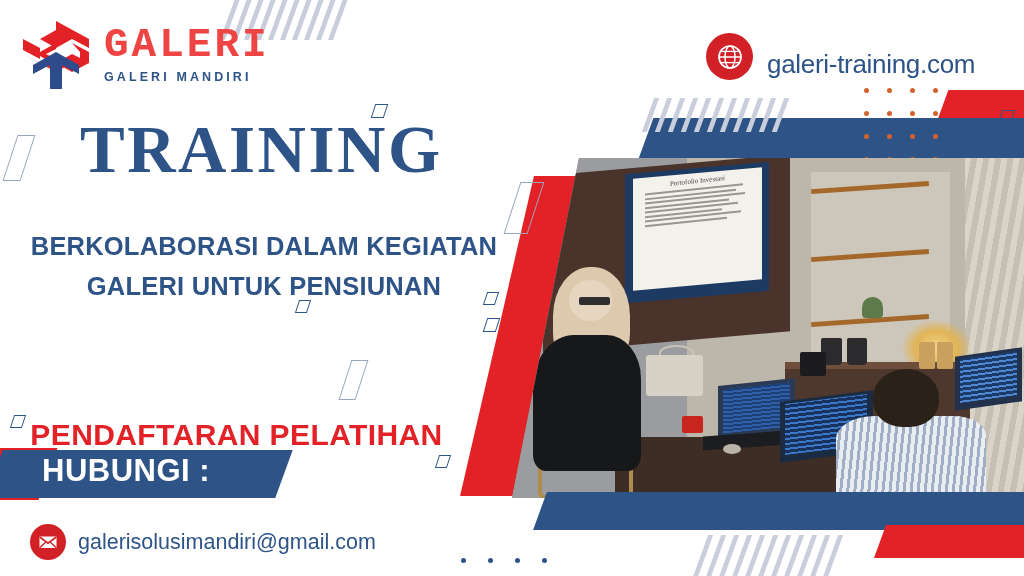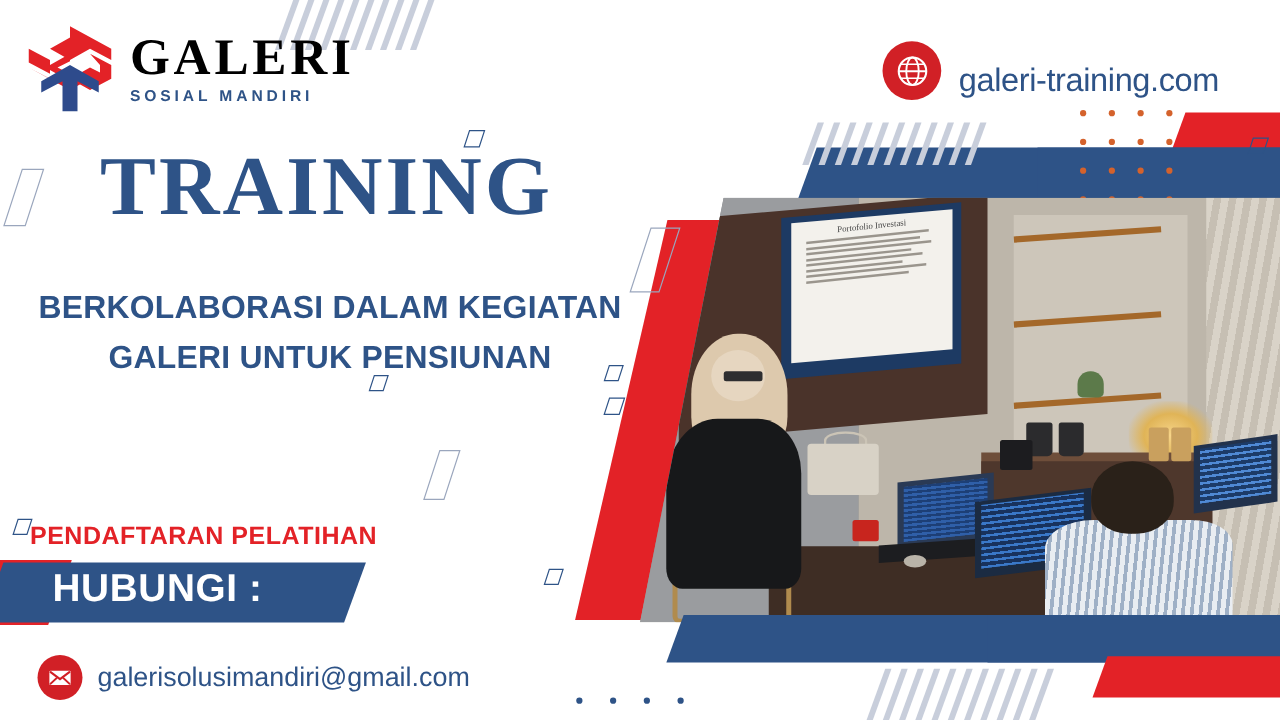--- a/index.html
+++ b/index.html
@@ -192,22 +192,22 @@
   }
   .ph-mouse { left: 41%; top: 84%; width: 3.5%; height: 3%; background: #b9b3a8; border-radius: 50%; }
   .ph-cup { left: 33%; top: 76%; width: 4%; height: 5%; background: #c8251e; border-radius: 2px; }
   .ph-phone { left: 56%; top: 57%; width: 5%; height: 7%; background: #1c1c1f; border-radius: 2px; }
 
   
   .logo-block { position: absolute; top: 18px; left: 18px; display: flex; align-items: center; gap: 10px; }
   .logo-mark { position: relative; width: 76px; height: 72px; }
   .logo-word { display: flex; flex-direction: column; justify-content: center; }
   .logo-galeri {
-    font-size: 41px; font-weight: bold; color: #000000;
-    letter-spacing: 3px; line-height: 1; font-family: Liberation Serif, serif;
+    font-size: 41px; font-weight: bold; color: #ef4444;
+    letter-spacing: 3px; line-height: 1; font-family: Liberation Mono, monospace;
   }
   .logo-sub {
     font-size: 12.5px; font-weight: bold; color: #2e5387;
     letter-spacing: 3.1px; margin-top: 4px; font-family: "Liberation Sans", sans-serif;
   }
 
   
   .website { position: absolute; top: 33px; left: 706px; display: flex; align-items: flex-end; gap: 14px; }
   .globe-circle {
     width: 47px; height: 47px; border-radius: 50%; background: #d12026;
@@ -227,22 +227,22 @@
   }
   .h-sub {
     position: absolute; top: 226px; left: 24px; width: 480px;
     text-align: center;
     font-size: 25.5px; font-weight: bold; color: #2e5387;
     line-height: 1.58; letter-spacing: 0.2px;
     font-family: "Liberation Sans", sans-serif;
   }
   .h-pendaftaran {
     position: absolute; top: 418px; left: 24px; width: 425px;
-    text-align: left;
-    font-size: 20px; font-weight: bold; color: #e32227;
+    text-align: center;
+    font-size: 30px; font-weight: bold; color: #e32227;
     letter-spacing: 0.4px;
     font-family: "Liberation Sans", sans-serif;
   }
 
   
   .hubungi-bar {
     position: absolute; top: 450px; left: -6px;
     width: 290px; height: 48px;
     background: #2e5387;
     transform: skewX(-20deg);
@@ -423,21 +423,21 @@
         <path d="M5 21 L22 30 L22 41 L5 32 Z" fill="#e32227"></path>
         <path d="M5 36 L22 45 L38 36 L54 45 L38 54 L5 36 Z" fill="#e32227"></path>
         <path d="M54 25 L71 34 L71 45 L54 54 L38 45 L54 36 L62 40 L62 34 Z" fill="#e32227"></path>
         <path d="M22 34 L38 25 L38 31 L28 36 L38 41 L38 47 L22 38 Z" fill="#e32227"></path>
 
         <path d="M38 34 L61 47 L61 56 L44 47 L44 71 L32 71 L32 47 L15 56 L15 47 Z" fill="#2e4b8c"></path>
       </svg>
     </div>
     <div class="logo-word">
       <div class="logo-galeri">GALERI</div>
-      <div class="logo-sub">SOSIAL MANDIRI</div>
+      <div class="logo-sub">GALERI MANDIRI</div>
     </div>
   </div>
 
   <div class="website">
     <div class="globe-circle">
       <svg width="28" height="28" viewBox="0 0 28 28">
         <circle cx="14" cy="14" r="11" fill="none" stroke="#ffffff" stroke-width="1.7"></circle>
         <ellipse cx="14" cy="14" rx="5" ry="11" fill="none" stroke="#ffffff" stroke-width="1.5"></ellipse>
         <line x1="3" y1="14" x2="25" y2="14" stroke="#ffffff" stroke-width="1.5"></line>
         <line x1="4.6" y1="8.4" x2="23.4" y2="8.4" stroke="#ffffff" stroke-width="1.3"></line>

